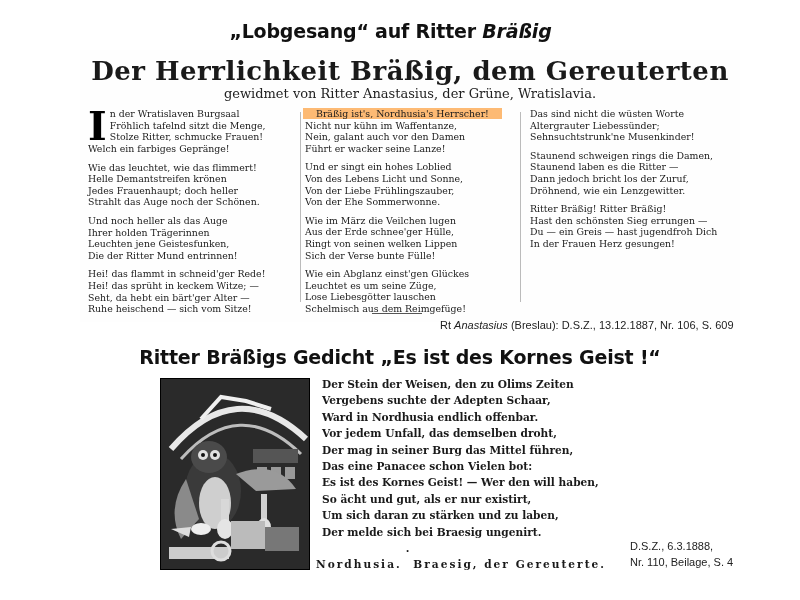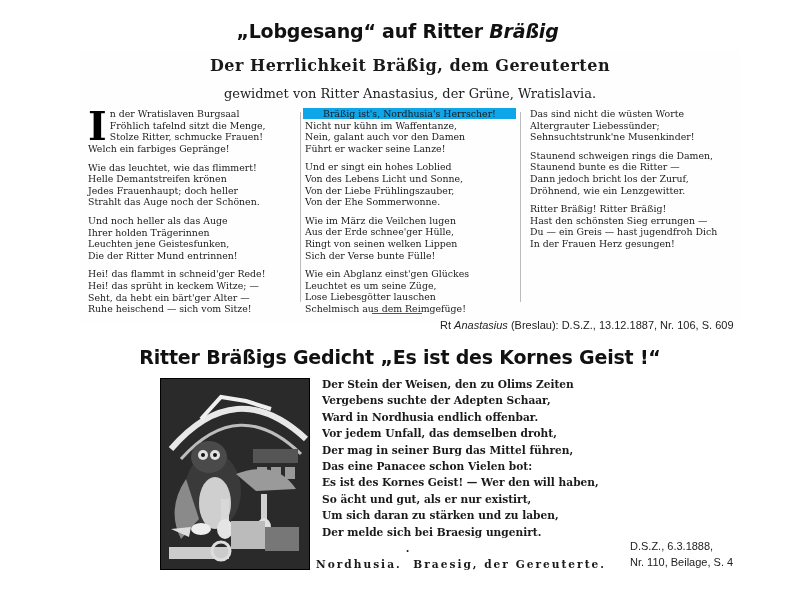--- a/index.html
+++ b/index.html
@@ -2,52 +2,52 @@
 <html><head>
   <meta charset="utf-8">
   <style>
     * { margin: 0; padding: 0; box-sizing: border-box; }
     html, body { width: 800px; height: 600px; background: #ffffff; overflow: hidden; }
     body { position: relative; font-family: "Liberation Sans", sans-serif; color: #111; }
 
     .abs { position: absolute; }
 
     .title1 {
-      top: 20px; left: 7px; width: 781px; text-align: center;
+      top: 20px; left: 0; width: 781px; text-align: center;
       font-family: "DejaVu Sans", sans-serif; font-weight: bold; font-size: 19px; color: #111;
       letter-spacing: -0.2px;
     }
     .title1 .it { font-style: italic; }
 
     .scan1 { top: 50px; left: 80px; width: 660px; height: 272px; background: #fefefe; }
 
     .fraktur-title {
       top: 56px; left: 80px; width: 660px; text-align: center;
-      font-family: "DejaVu Serif", serif; font-weight: bold; font-size: 16px; color: #1a1a1a;
+      font-family: "DejaVu Serif", serif; font-weight: bold; font-size: 26px; color: #1a1a1a;
       letter-spacing: 0.5px;
     }
     .dedication {
       top: 86px; left: 80px; width: 660px; text-align: center;
       font-family: "DejaVu Serif", serif; font-size: 13px; color: #222;
     }
 
     .col { top: 108px; width: 215px; font-family: "DejaVu Serif", serif; font-size: 9.4px; line-height: 11.6px; color: #1a1a1a; }
     .col .stanza { margin-bottom: 7px; }
     .col .line { white-space: nowrap; }
     .col1 { left: 88px; }
     .col2 { left: 305px; }
     .col3 { left: 530px; }
 
     .dropcap {
       float: left; font-family: "DejaVu Serif", serif; font-weight: bold;
       font-size: 40px; line-height: 34px; margin-right: 3px; margin-top: 1px; color: #000;
     }
     .indent { padding-left: 14px; }
 
-    .highlight { background: #0ea5e9; padding: 0 20px; margin-left: -2px; }
+    .highlight { background: #fdba74; padding: 0 13px; margin-left: -2px; }
     .spaced { letter-spacing: 2px; margin-top: 16px; }
 
     .vrule { width: 1px; background: #bbb; }
     .vr1 { left: 300px; top: 112px; height: 190px; }
     .vr2 { left: 520px; top: 112px; height: 190px; }
 
     .hrule { top: 313px; left: 372px; width: 50px; height: 1px; background: #555; }
 
     .citation1 {
       top: 319px; left: 440px; font-size: 11px; color: #222; white-space: nowrap;
@@ -151,21 +151,21 @@
 <div class="abs vrule vr2"></div>
 
 <div class="abs col col3">
   <div class="stanza">
     <div class="line">Das sind nicht die wüsten Worte</div>
     <div class="line">Altergrauter Liebessünder;</div>
     <div class="line">Sehnsuchtstrunk'ne Musenkinder!</div>
   </div>
   <div class="stanza">
     <div class="line">Staunend schweigen rings die Damen,</div>
-    <div class="line">Staunend bunte es die Ritter —</div>
+    <div class="line">Staunend laben es die Ritter —</div>
     <div class="line">Dann jedoch bricht los der Zuruf,</div>
     <div class="line">Dröhnend, wie ein Lenzgewitter.</div>
   </div>
   <div class="stanza">
     <div class="line">Ritter Bräßig! Ritter Bräßig!</div>
     <div class="line">Hast den schönsten Sieg errungen —</div>
     <div class="line">Du — ein Greis — hast jugendfroh Dich</div>
     <div class="line">In der Frauen Herz gesungen!</div>
   </div>
 </div>

